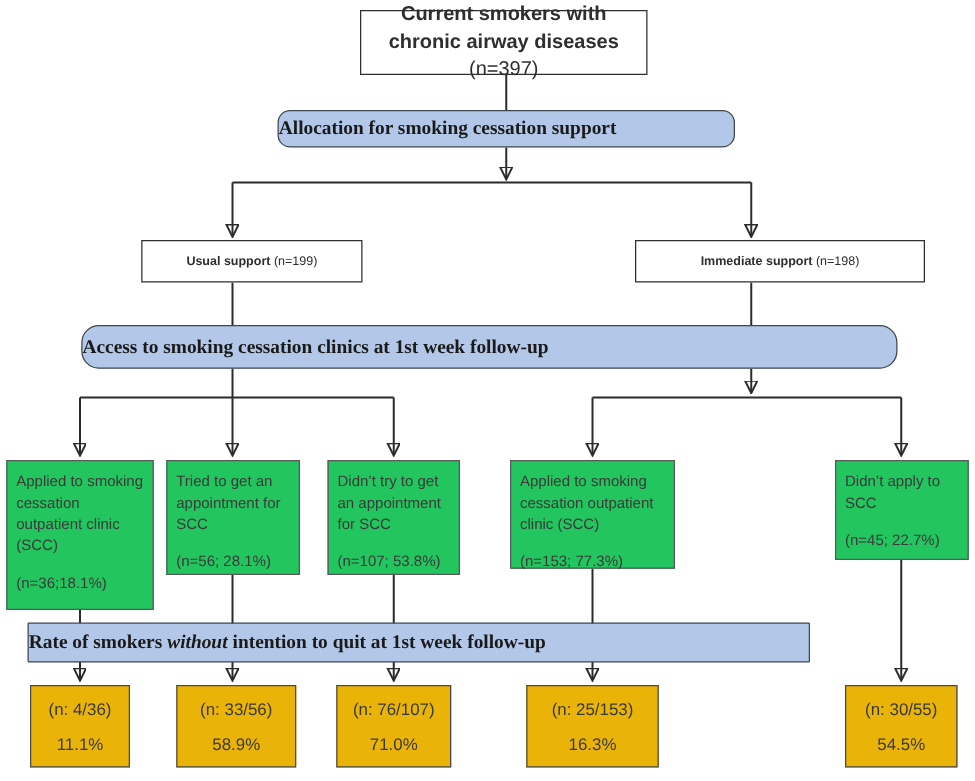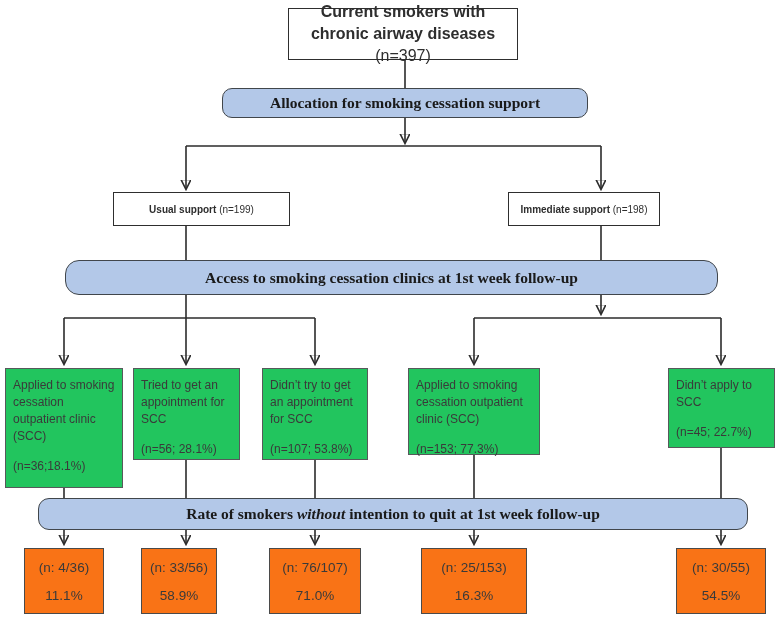--- a/index.html
+++ b/index.html
@@ -16,33 +16,33 @@
   .connectors{position:absolute;left:0;top:0;z-index:0;}
   .connectors line, .connectors path{stroke:var(--line-color);stroke-width:1.6;fill:none;}
   .box{position:absolute;background:#ffffff;border:1.6px solid #2e2e2e;box-sizing:border-box;z-index:1;}
   .center{display:flex;align-items:center;justify-content:center;text-align:center;}
   .root{font-size:16px;font-weight:bold;line-height:1.38;padding:2px 6px;}
   .root .n, .arm .n{font-weight:normal;}
   .arm{font-size:10px;font-weight:bold;}
   .banner{
     position:absolute;z-index:1;background:var(--banner-fill);
     border:1.6px solid var(--banner-border);border-radius:13px;box-sizing:border-box;
-    display:flex;align-items:center;justify-content:center;
+    display:flex;align-items:center;
     font-family:"Liberation Serif", serif;font-weight:bold;font-size:15.5px;color:#1a1a1a;
     text-align:center;
   }
   .banner .em{font-style:italic;padding:0 4px;}
   .abox{
     position:absolute;background:#22c55e;border:1.5px solid var(--box-border);
     box-sizing:border-box;z-index:1;padding:8px 6px 6px 7px;
     font-size:12px;line-height:1.42;color:#3a3a3a;text-align:left;
   }
   .abox .astat{margin-top:13px;}
   .rbox{
-    position:absolute;background:#f97316;border:1.5px solid #4a4a4a;
+    position:absolute;background:#eab308;border:1.5px solid #4a4a4a;
     box-sizing:border-box;z-index:1;display:flex;flex-direction:column;
     align-items:center;justify-content:center;gap:13px;
     font-size:13.5px;color:#3a3a3a;text-align:center;
   }
 </style>
 </head>
 <body>
 
 <div class="canvas">
 
@@ -90,21 +90,21 @@
   <div class="banner" style="left:222px;top:88px;width:366px;height:30px;border-radius:10px;">
     <span>Allocation for smoking cessation support</span>
   </div>
 
   <div class="box center arm" style="left:113px;top:192px;width:177px;height:34px;">
     <div>
       <span class="b">Usual support</span>
       <span class="n">(n=199)</span>
     </div>
   </div>
-  <div class="box center arm" style="left:508px;top:192px;width:152px;height:34px;align-items:center;">
+  <div class="box center arm" style="left:508px;top:192px;width:232px;height:34px;align-items:center;">
     <div>
       <span class="b">Immediate support</span>
       <span class="n">(n=198)</span>
     </div>
   </div>
 
   <div class="banner" style="left:65px;top:260px;width:653px;height:35px;border-radius:14px;">
     <span>Access to smoking cessation clinics at 1st week follow-up</span>
   </div>
 
@@ -122,31 +122,31 @@
   </div>
   <div class="abox" style="left:408px;top:368px;width:132px;height:87px;">
     <div class="albl">Applied to smoking cessation outpatient clinic (SCC)</div>
     <div class="astat">(n=153; 77.3%)</div>
   </div>
   <div class="abox" style="left:668px;top:368px;width:107px;height:80px;">
     <div class="albl">Didn’t apply to SCC</div>
     <div class="astat">(n=45; 22.7%)</div>
   </div>
 
-  <div class="banner" style="left:38px;top:498px;width:710px;height:32px;border-radius:11px;">
+  <div class="banner" style="left:22px;top:498px;width:626px;height:32px;border-radius:1px;">
     <span>Rate of smokers</span>
     <span class="em">without</span>
     <span>intention to quit at 1st week follow-up</span>
   </div>
 
   <div class="rbox" style="left:24px;top:548px;width:80px;height:66px;">
     <div>(n: 4/36)</div>
     <div class="pct">11.1%</div>
   </div>
-  <div class="rbox" style="left:141px;top:548px;width:76px;height:66px;">
+  <div class="rbox" style="left:141px;top:548px;width:96px;height:66px;">
     <div>(n: 33/56)</div>
     <div class="pct">58.9%</div>
   </div>
   <div class="rbox" style="left:269px;top:548px;width:92px;height:66px;">
     <div>(n: 76/107)</div>
     <div class="pct">71.0%</div>
   </div>
   <div class="rbox" style="left:421px;top:548px;width:106px;height:66px;">
     <div>(n: 25/153)</div>
     <div class="pct">16.3%</div>

